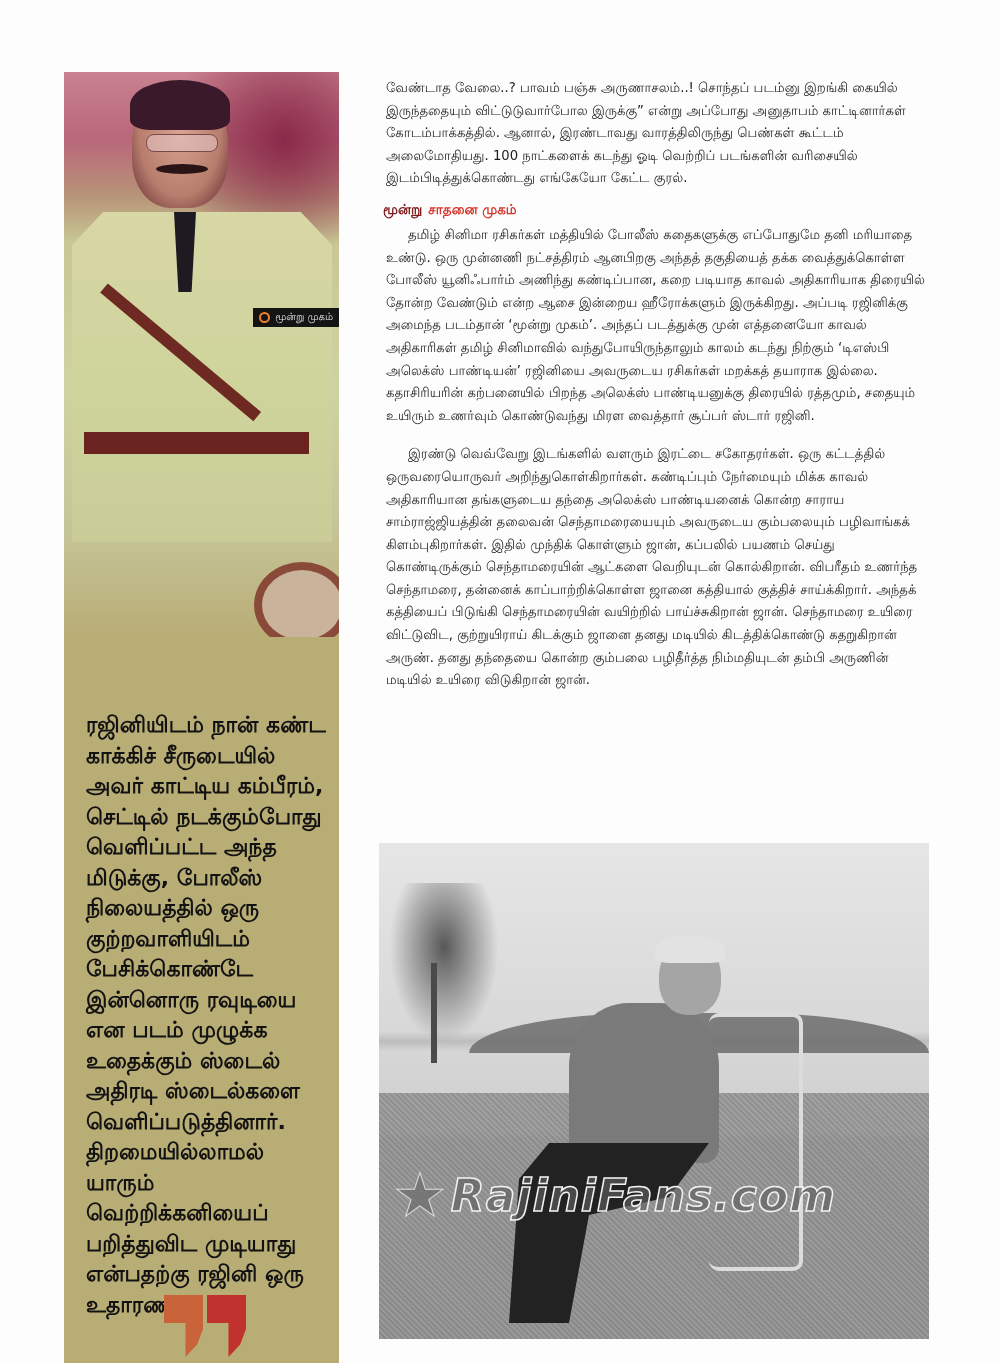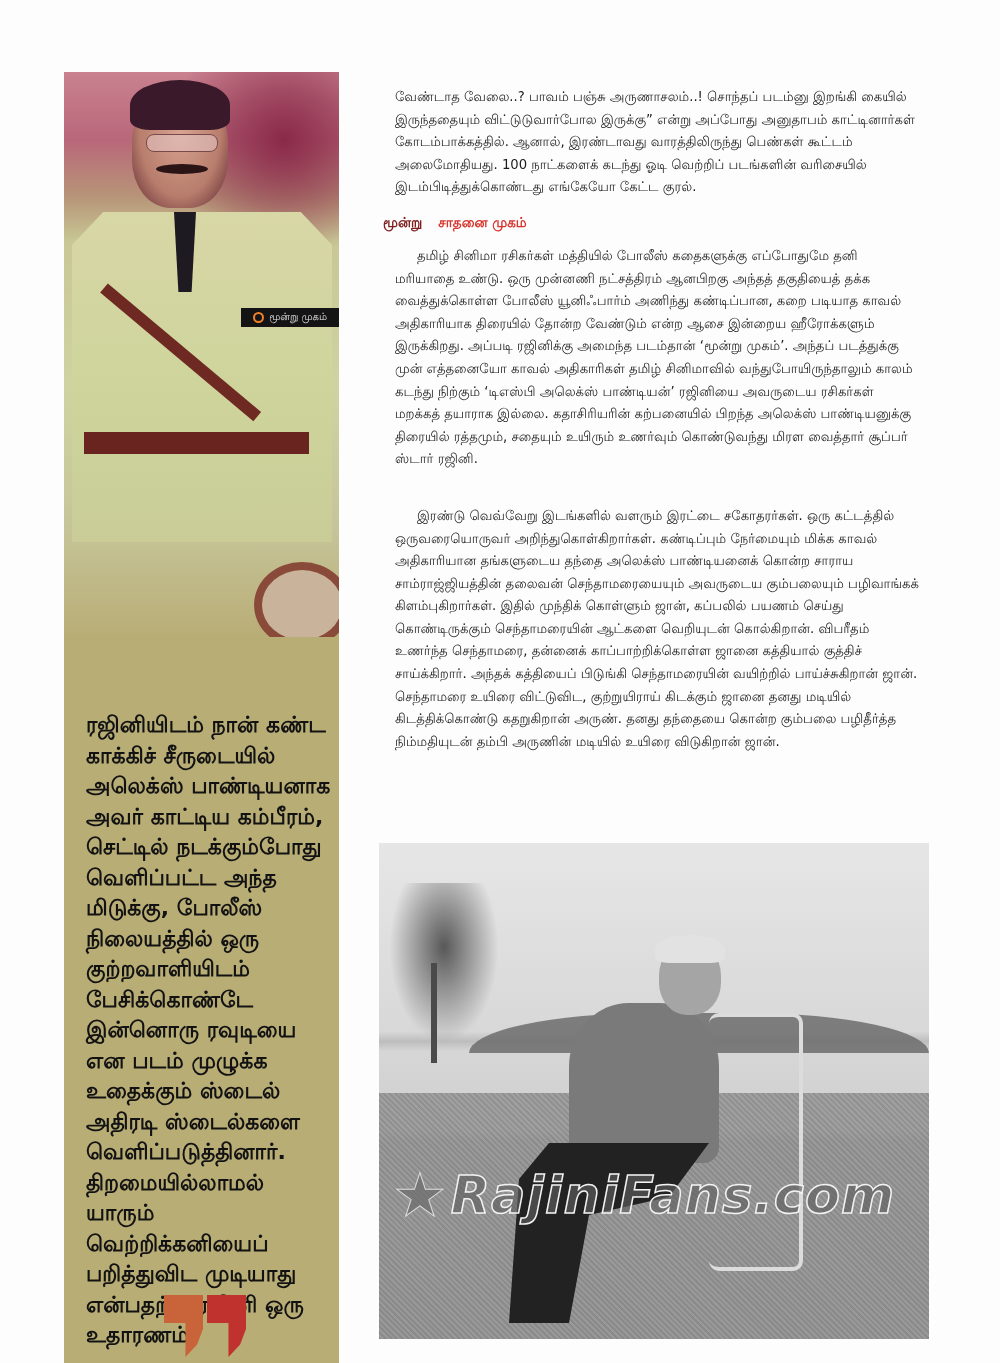--- a/index.html
+++ b/index.html
@@ -57,21 +57,21 @@
     position: absolute; left: 20px; top: 360px; width: 225px; height: 22px;
     background: #6a2420;
   }
   .hero .cap {
     position: absolute; left: 190px; top: 490px; width: 80px; height: 70px;
     border-radius: 50%; border: 8px solid #8a4a3a; background: #c9b39a;
   }
   .caption {
     position: absolute; right: 0; top: 236px;
     background: #141414; color: #e8e8e8;
-    font-size: 10px; padding: 3px 12px; display: flex; align-items: center; gap: 5px;
+    font-size: 10px; padding: 3px 6px; display: flex; align-items: center; gap: 5px;
   }
   .caption .dot {
     width: 7px; height: 7px; border-radius: 50%; border: 2px solid #f0822a; display: inline-block;
   }
   .quote {
     position: absolute; left: 22px; top: 638px; width: 250px;
     font-family: "DejaVu Sans", sans-serif; font-weight: bold;
     font-size: 22px; line-height: 30.5px; color: #121212;
   }
   .quote-mark {
@@ -84,27 +84,27 @@
   }
   .qm1 { background: #c9633a; }
   .qm2 { background: #c0322d; }
 
   
   .main {
     position: absolute; left: 383px; top: 74px; width: 550px;
     font-family: "DejaVu Sans", sans-serif; font-size: 13.2px; line-height: 22.6px;
     color: #1b1b1b;
   }
-  .main p { margin: 12px; }
+  .main p { margin: 3px; }
   .main .indent { text-indent: 22px; }
   .section-title {
     margin: 8px 0 4px 0; font-weight: bold; font-size: 13.5px; line-height: 22px;
   }
   .section-title .black { color: #7f1d1d; }
-  .section-title .red { color: #d7352c; margin-left: 16px; }
+  .section-title .red { color: #d7352c; margin-left: 6px; }
   .gap { height: 10px; }
 
   
   .photo {
     position: absolute; left: 379px; top: 843px; width: 550px; height: 496px;
     overflow: hidden;
     background: linear-gradient(180deg, #e6e6e6 0%, #d8d8d8 38%, #bdbdbd 40%, #d6d6d6 42%, #cfcfcf 58%, #9c9c9c 60%, #8c8c8c 100%);
   }
   .photo .treeline {
     position: absolute; left: 90px; top: 170px; width: 460px; height: 40px;
@@ -142,21 +142,21 @@
   }
   .watermark {
     position: absolute; left: 14px; top: 65%; display: flex; align-items: center; gap: 4px;
   }
   .watermark .star {
     font-size: 60px; color: rgba(110,110,110,.75); line-height: 1;
     -webkit-text-stroke: 1px #ddd;
   }
   .watermark .wm-text {
     font-family: "DejaVu Sans", sans-serif; font-weight: bold; font-style: italic;
-    font-size: 51px; letter-spacing: 1px;
+    font-size: 44px; letter-spacing: 1px;
     color: rgba(95,95,95,.65); -webkit-text-stroke: 1.5px #f2f2f2;
   }
 </style>
 </head>
 <body>
 
 <div class="sidebar">
   <div class="hero">
     <div class="coat"></div>
     <div class="strap"></div>
@@ -169,21 +169,20 @@
     <div class="cap"></div>
     <div class="caption">
       <span class="dot"></span>
       <span>மூன்று முகம்</span>
     </div>
   </div>
 
   <div class="quote">
     <div>ரஜினியிடம் நான் கண்ட</div>
     <div>காக்கிச் சீருடையில்</div>
-    <div>அலெக்ஸ் பாண்டியனாக</div>
     <div>அவர் காட்டிய கம்பீரம்,</div>
     <div>செட்டில் நடக்கும்போது</div>
     <div>வெளிப்பட்ட அந்த</div>
     <div>மிடுக்கு, போலீஸ்</div>
     <div>நிலையத்தில் ஒரு</div>
     <div>குற்றவாளியிடம்</div>
     <div>பேசிக்கொண்டே</div>
     <div>இன்னொரு ரவுடியை</div>
     <div>என படம் முழுக்க</div>
     <div>உதைக்கும் ஸ்டைல்</div>

